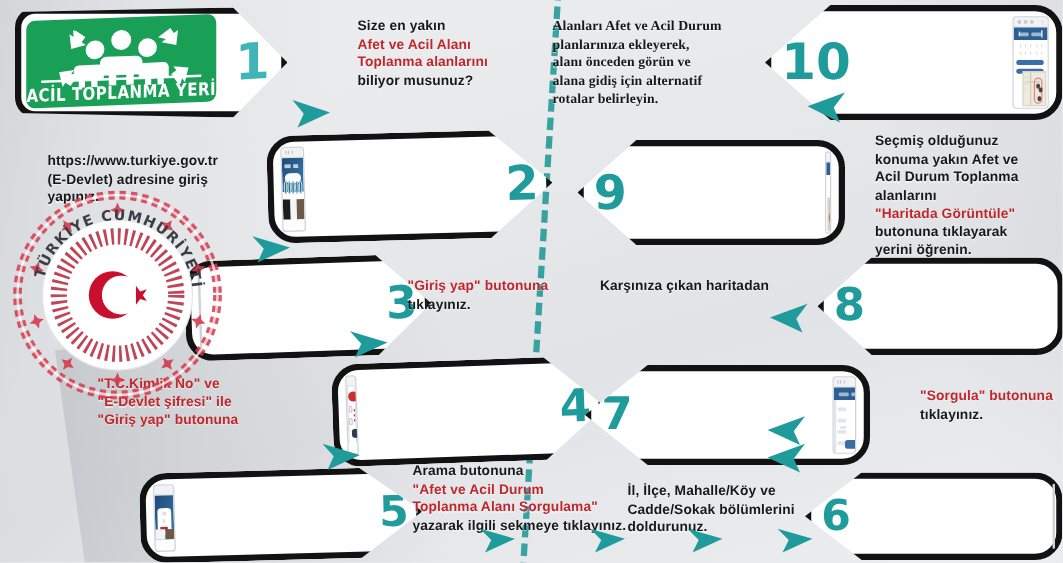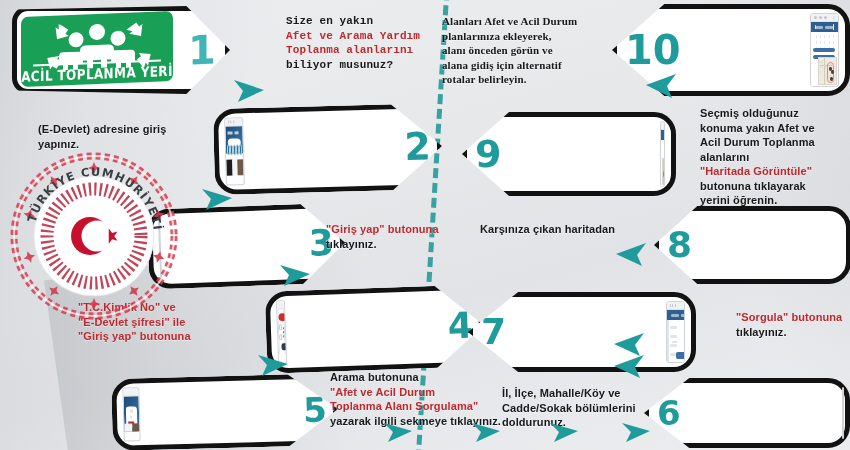--- a/index.html
+++ b/index.html
@@ -155,23 +155,23 @@
           <path d="M28 28 h16 a4 4 0 0 1 4 4 v8 h-5 v6 h-5 v-6 h-5 v6 h-5 v-6 h-4 V32 a4 4 0 0 1 4 -4 z"></path>
           <path d="M80 28 h16 a4 4 0 0 1 4 4 v8 h-4 v6 h-5 v-6 h-5 v6 h-5 v-6 h-5 V32 a4 4 0 0 1 4 -4 z"></path>
         </g>
       </svg>
       <div class="rule"></div>
       <div class="caption">ACİL TOPLANMA YERİ</div>
     </div>
     <div class="signnum">1</div>
   </div>
 
-  <div class="txt" style="left:286px;top:14px;width:150px;font-family:Liberation Mono, monospace;">
+  <div class="txt" style="left:286px;top:14px;width:150px;">
     <div>Size en yakın</div>
-    <div class="red">Afet ve Arama Yardım</div>
+    <div class="red">Afet ve Acil Alanı</div>
     <div class="red">Toplanma alanlarını</div>
     <div>biliyor musunuz?</div>
   </div>
 
   <div class="txt" style="left:442px;top:14px;width:175px;font-family:Liberation Serif, serif;">
     <div>Alanları Afet ve Acil Durum</div>
     <div>planlarınıza ekleyerek,</div>
     <div>alanı önceden görün ve</div>
     <div>alana gidiş için alternatif</div>
     <div>rotalar belirleyin.</div>
@@ -227,20 +227,21 @@
         <div class="lines" style="position:absolute;left:3px;top:48%;width:22%;">
             <span class="l"></span>
             <span class="m"></span>
             <span class="s"></span>
           </div>
       </div>
     </div>
   </div>
 
   <div class="txt" style="left:38px;top:122px;width:182px;">
+    <div>https://www.turkiye.gov.tr</div>
     <div>(E-Devlet) adresine giriş</div>
     <div>yapınız.</div>
   </div>
   <div class="panel right" style="left:214px;top:106px;width:228px;height:86px;transform:rotate(-1.5deg);">
     <div class="num" style="font-size:38px;">2</div>
     <div class="shot">
       <div class="chrome">
           <i></i>
           <i></i>
           <i></i>

